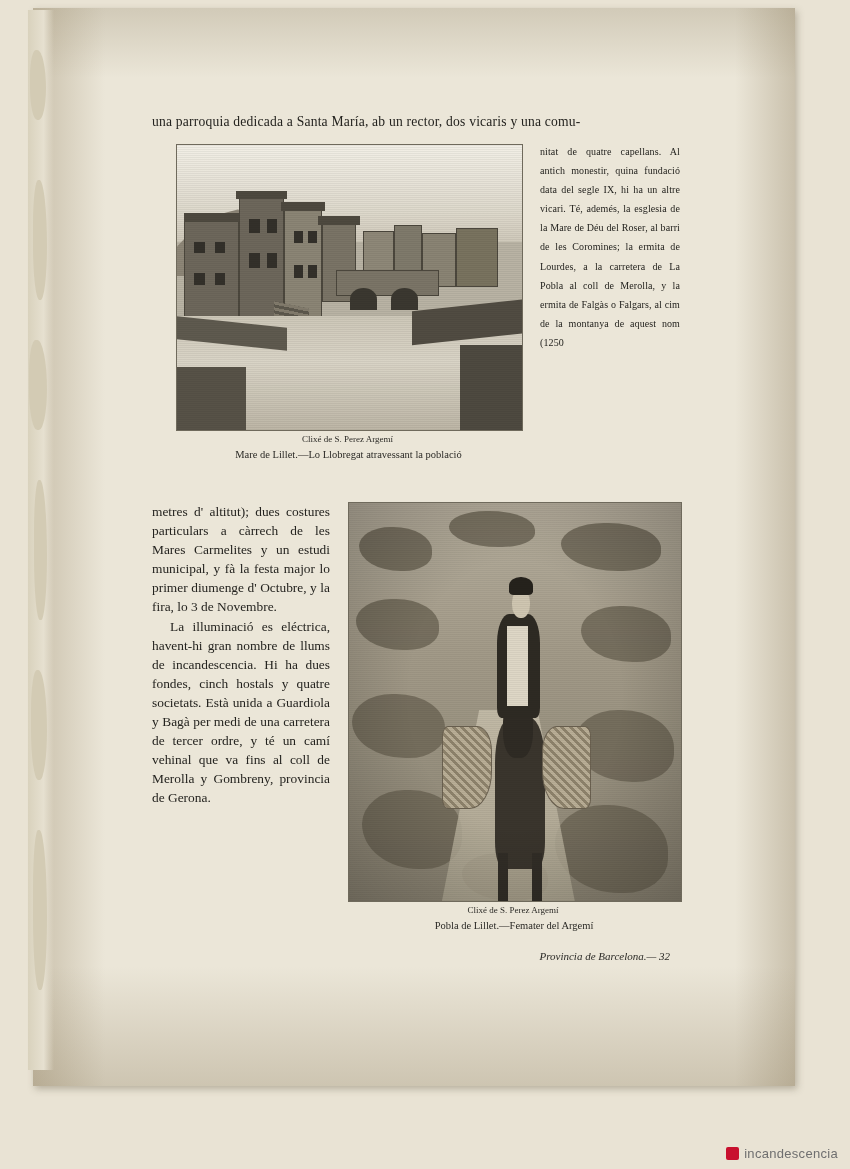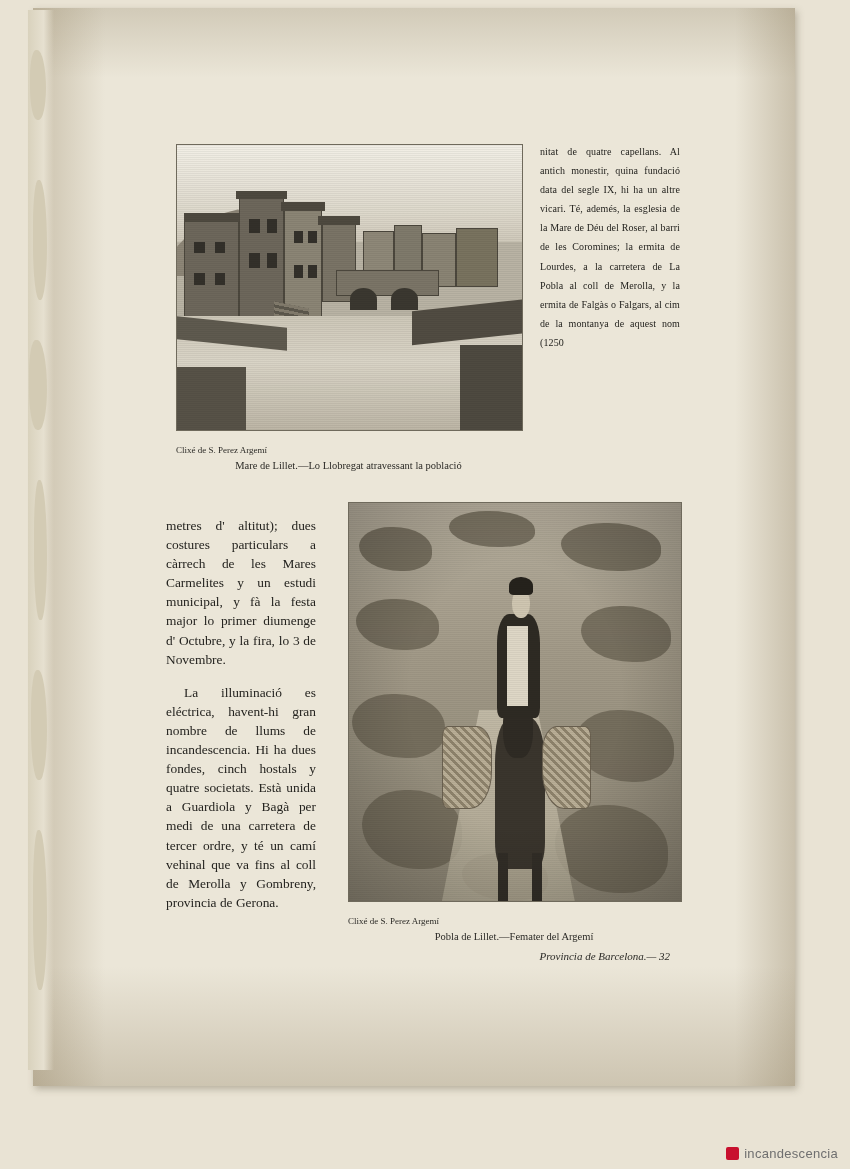--- a/index.html
+++ b/index.html
@@ -121,24 +121,24 @@
     background: #b9b3a4;
   }
   .fig-caption {
     margin-top: 4px;
     text-align: center;
     font-size: 10.5px;
     color: #2b2a26;
     line-height: 13px;
   }
   .fig-credit {
-    text-align: left;
+    text-align: center;
     font-size: 9px;
     color: #2b2a26;
-    margin-top: 14px;
+    margin-top: 3px;
     padding-right: 2px;
   }
 
   
   .col-right-top {
     position: absolute;
     left: 420px; top: 64px;
     width: 140px;
     font-size: 10px;
     line-height: 19.1px;
@@ -150,21 +150,21 @@
   
   .col-left-bottom {
     position: absolute;
     left: 32px; top: 424px;
     width: 178px;
     font-size: 13.4px;
     line-height: 19.1px;
     color: #24231f;
     text-align: justify;
   }
-  .col-left-bottom p { margin: 14px; }
+  .col-left-bottom p { margin: 0; }
   .col-left-bottom p + p { text-indent: 18px; }
 
   
   .fig-bottom {
     position: absolute;
     left: 228px; top: 424px;
     width: 332px;
   }
   .fig-bottom .plate {
     width: 332px; height: 398px;
@@ -370,20 +370,21 @@
     <div class="torn-nick" style="left:5px; top:170px; width:14px; height:120px;"></div>
     <div class="torn-nick" style="left:1px; top:330px; width:18px; height:90px;"></div>
     <div class="torn-nick" style="left:6px; top:470px; width:13px; height:140px;"></div>
     <div class="torn-nick" style="left:3px; top:660px; width:16px; height:110px;"></div>
     <div class="torn-nick" style="left:5px; top:820px; width:14px; height:160px;"></div>
   </div>
 
   <div class="content">
 
 
+    <div class="lead-para">una parroquia dedicada a Santa María, ab un rector, dos vicaris y una comu-</div>
 
     <div class="fig-top">
       <div class="plate">
         <div class="ill1-sky"></div>
         <div class="ill1-hill"></div>
 
         <div class="ill1-row" style="left:2%; top:26%; width:16%; height:38%;"></div>
         <div class="ill1-roof" style="left:2%; top:24%; width:16%; height:3%;"></div>
         <div class="ill1-win" style="left:5%; top:34%; width:3%; height:4%;"></div>
         <div class="ill1-win" style="left:11%; top:34%; width:3%; height:4%;"></div>

